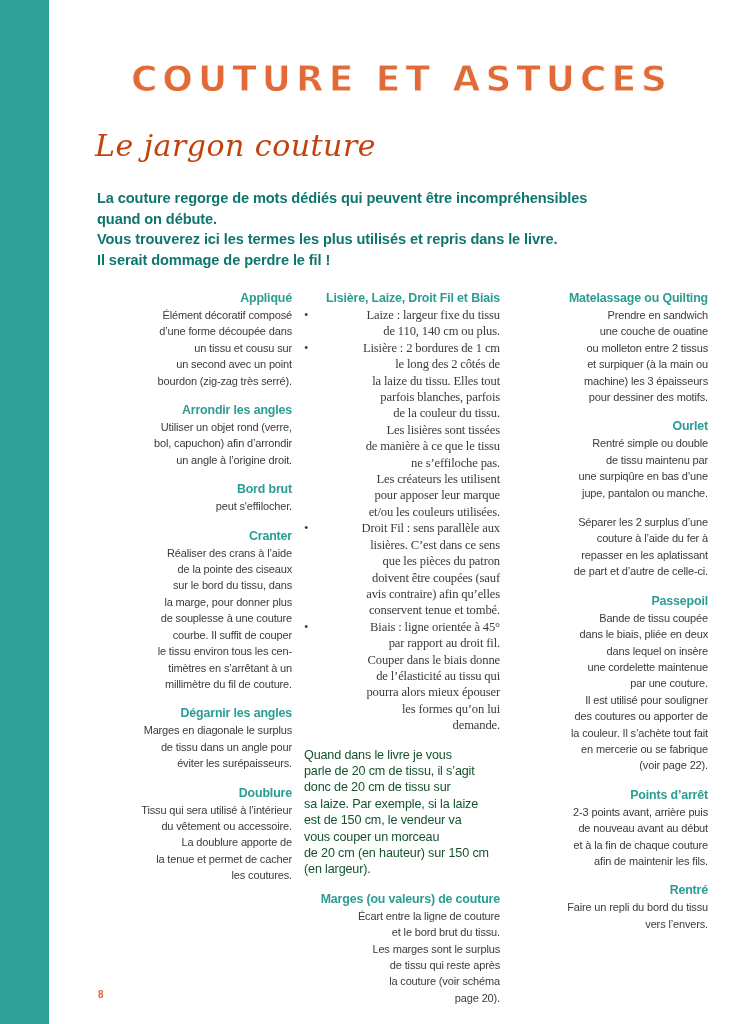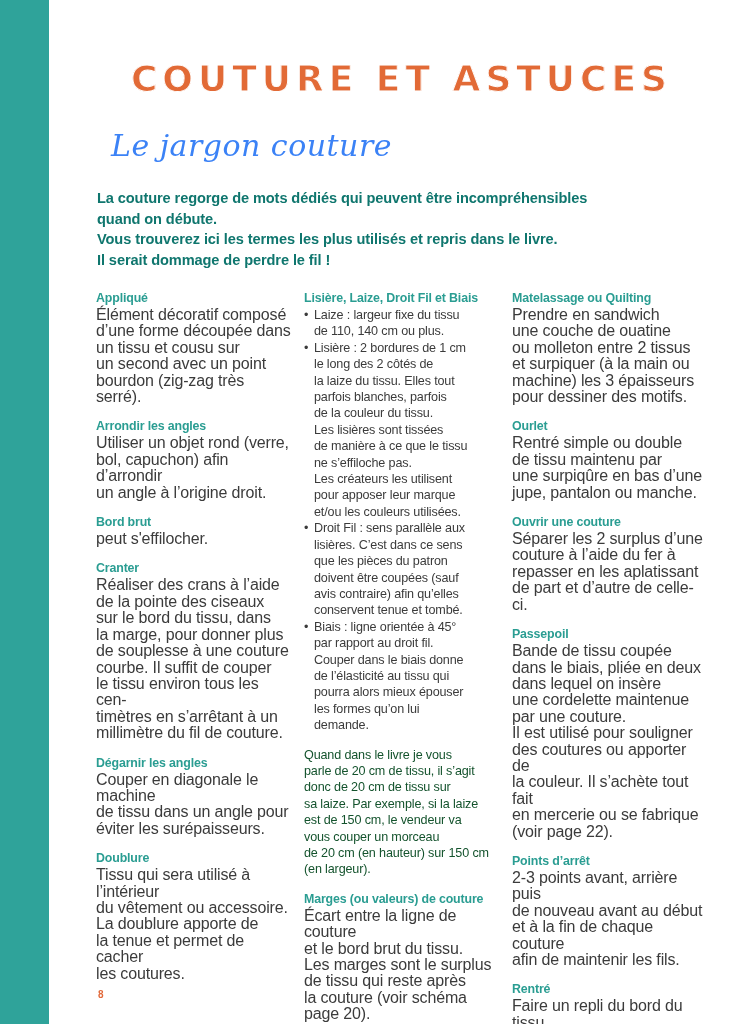--- a/index.html
+++ b/index.html
@@ -64,27 +64,27 @@
     left: 0;
     top: 0;
     width: 100%;
     color: transparent;
     -webkit-text-stroke: 1px #ffffff;
     pointer-events: none;
   }
 
   .subtitle {
     position: absolute;
-    left: 62px;
+    left: 46px;
     top: 128px;
     font-family: "DejaVu Serif", serif;
     font-style: italic;
     font-size: 30px;
     font-weight: 400;
-    color: #3b82f6;
+    color: #c2410c;
     letter-spacing: 0.5px;
   }
 
   
   .intro {
     position: absolute;
     left: 48px;
     top: 188px;
     width: 625px;
     color: #0f766e;
@@ -99,45 +99,46 @@
   .columns {
     position: absolute;
     left: 47px;
     top: 290px;
     width: 660px;
     display: flex;
     gap: 12px;
   }
   .col { width: 196px; }
 
-  .entry { margin-bottom: 13px; }
+  .entry { margin-bottom: 13px; text-align: right; }
   .entry:last-child { margin-bottom: 0; }
 
   .entry-title {
     color: #2a9d92;
     font-size: 12.4px;
     font-weight: 700;
     line-height: 16px;
     margin: 0 0 1px 0;
     letter-spacing: -0.15px;
   }
   .entry-body {
     color: #3b3b3b;
-    font-size: 16px;
+    font-size: 11px;
     line-height: 16.4px;
     margin: 0;
     letter-spacing: -0.15px;
   }
   .entry-body .ln { display: block; }
 
   
   ul.bullets {
     margin: 0;
     padding: 0;
     list-style: none;
+    font-family: Liberation Serif, serif;
   }
   ul.bullets > li {
     position: relative;
     padding-left: 10px;
     color: #3b3b3b;
     font-size: 12.6px;
     line-height: 16.4px;
     letter-spacing: -0.15px;
   }
   ul.bullets > li::before {
@@ -225,21 +226,21 @@
             <span class="ln">de souplesse à une couture</span>
             <span class="ln">courbe. Il suffit de couper</span>
             <span class="ln">le tissu environ tous les cen-</span>
             <span class="ln">timètres en s’arrêtant à un</span>
             <span class="ln">millimètre du fil de couture.</span>
           </p>
         </div>
         <div class="entry">
           <p class="entry-title">Dégarnir les angles</p>
           <p class="entry-body">
-            <span class="ln">Couper en diagonale le machine</span>
+            <span class="ln">Marges en diagonale le surplus</span>
             <span class="ln">de tissu dans un angle pour</span>
             <span class="ln">éviter les surépaisseurs.</span>
           </p>
         </div>
         <div class="entry">
           <p class="entry-title">Doublure</p>
           <p class="entry-body">
             <span class="ln">Tissu qui sera utilisé à l’intérieur</span>
             <span class="ln">du vêtement ou accessoire.</span>
             <span class="ln">La doublure apporte de</span>
@@ -325,21 +326,20 @@
         <div class="entry">
           <p class="entry-title">Ourlet</p>
           <p class="entry-body">
             <span class="ln">Rentré simple ou double</span>
             <span class="ln">de tissu maintenu par</span>
             <span class="ln">une surpiqûre en bas d’une</span>
             <span class="ln">jupe, pantalon ou manche.</span>
           </p>
         </div>
         <div class="entry">
-          <p class="entry-title">Ouvrir une couture</p>
           <p class="entry-body">
             <span class="ln">Séparer les 2 surplus d’une</span>
             <span class="ln">couture à l’aide du fer à</span>
             <span class="ln">repasser en les aplatissant</span>
             <span class="ln">de part et d’autre de celle-ci.</span>
           </p>
         </div>
         <div class="entry">
           <p class="entry-title">Passepoil</p>
           <p class="entry-body">

